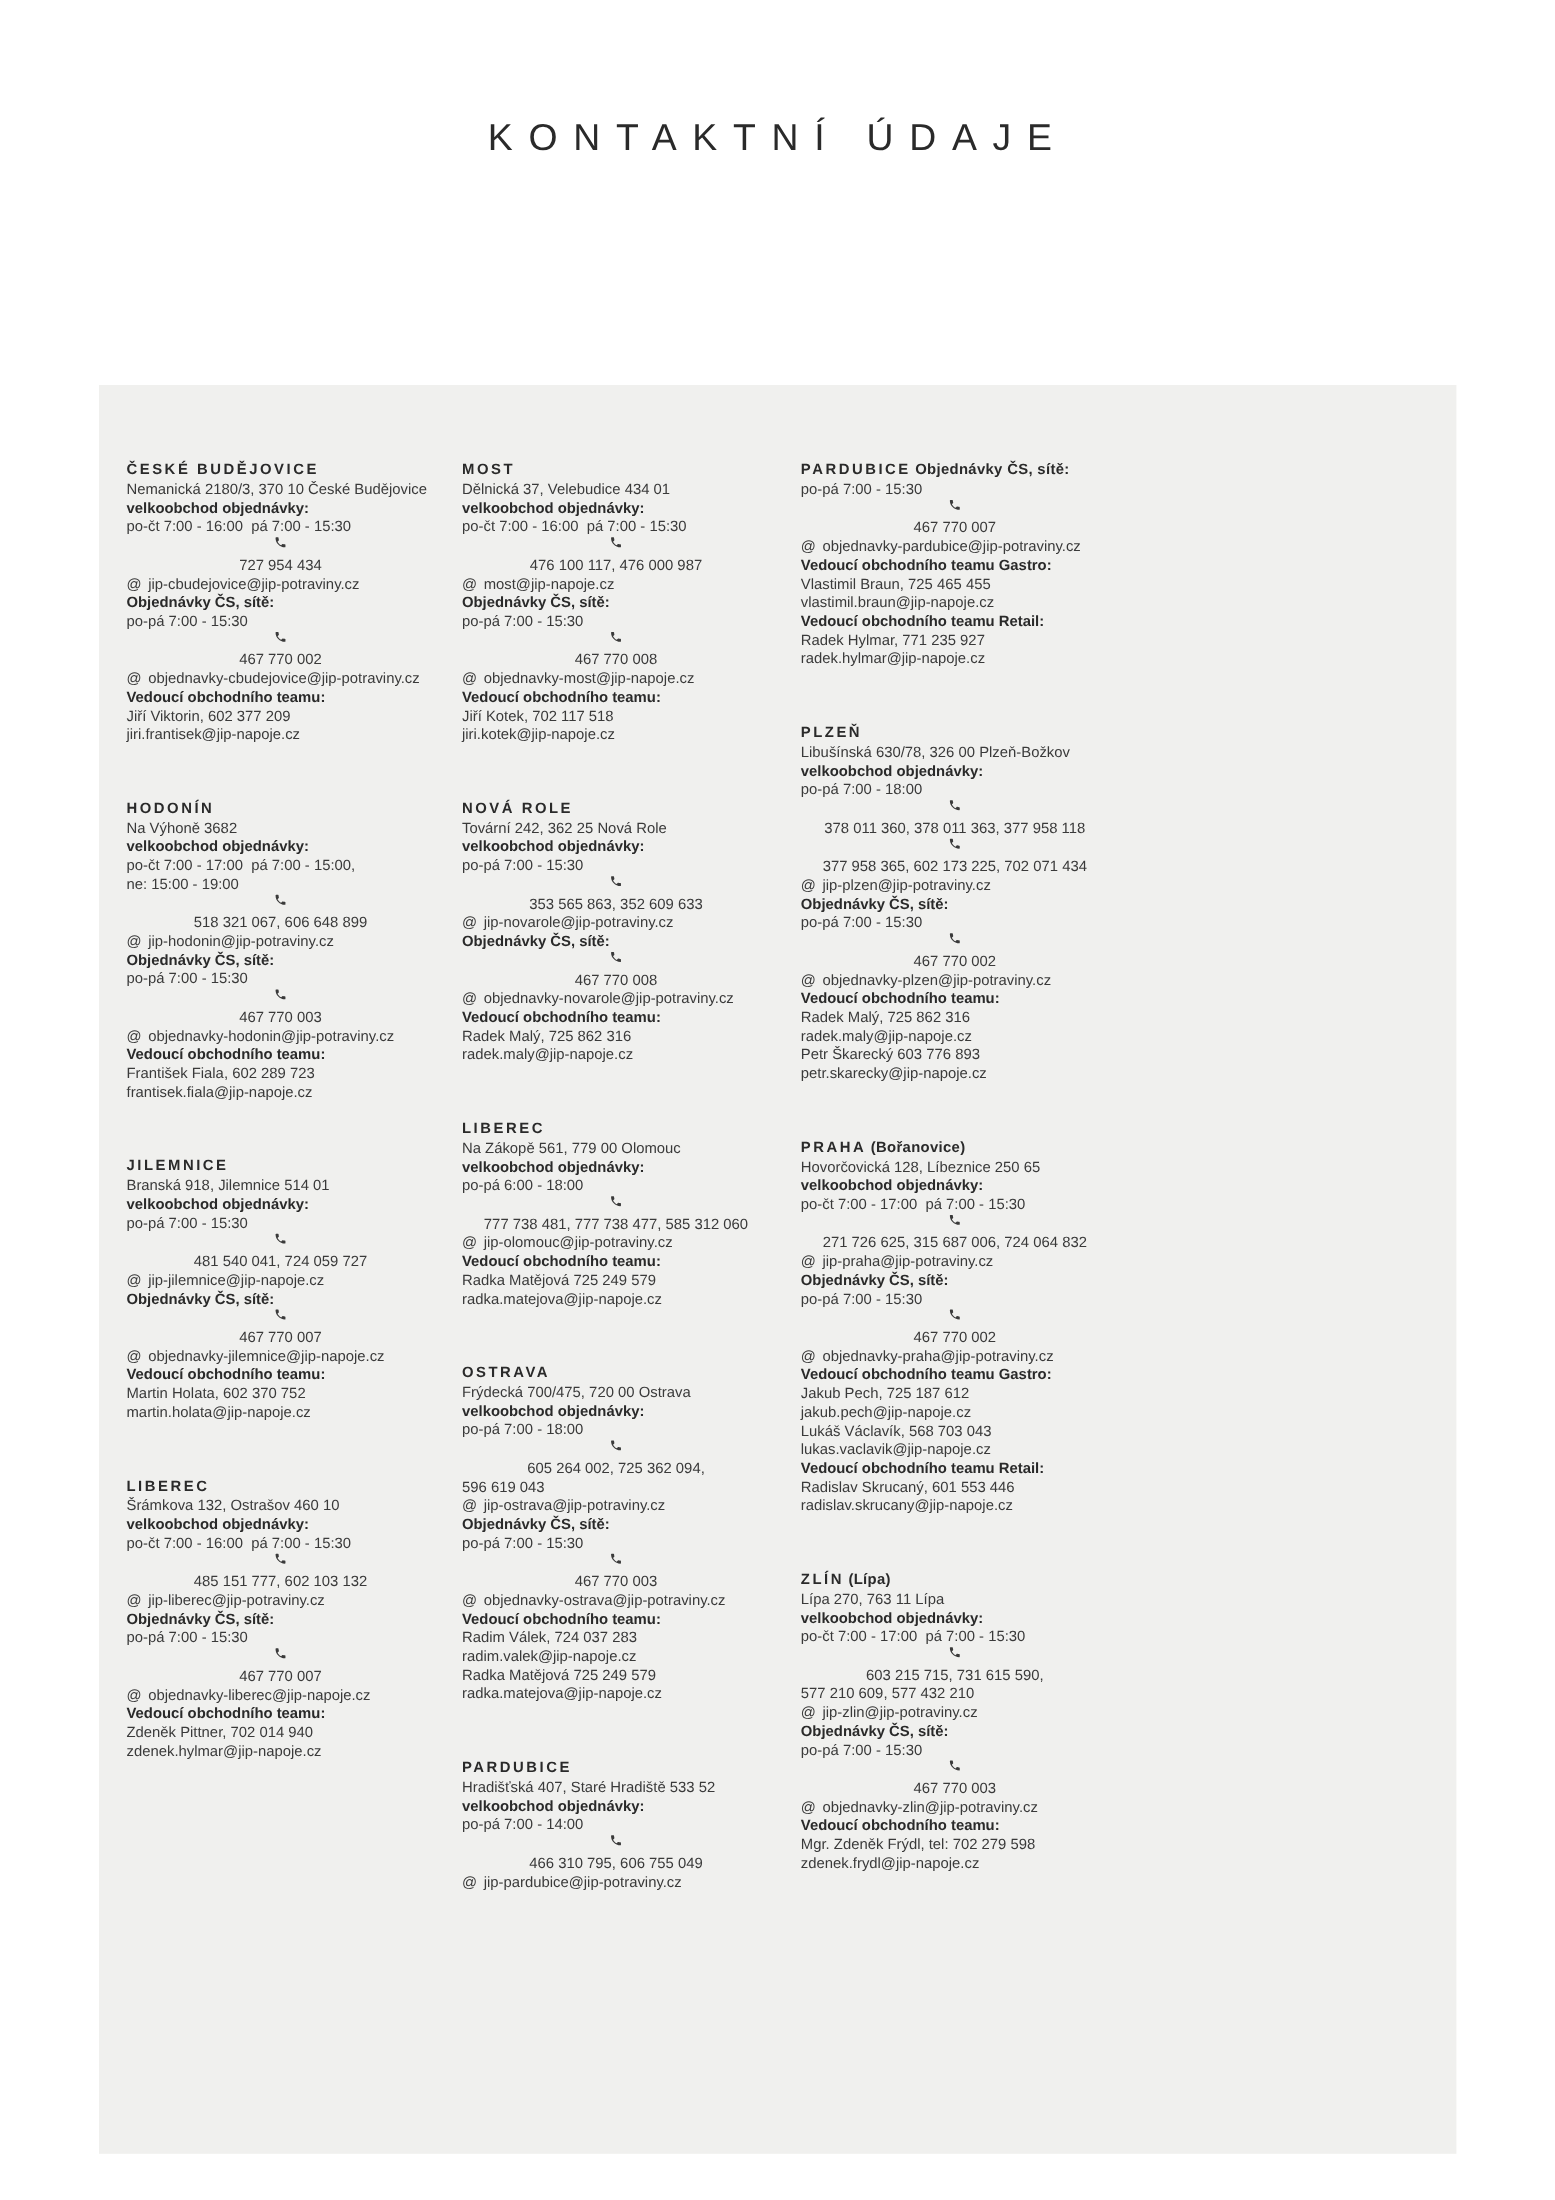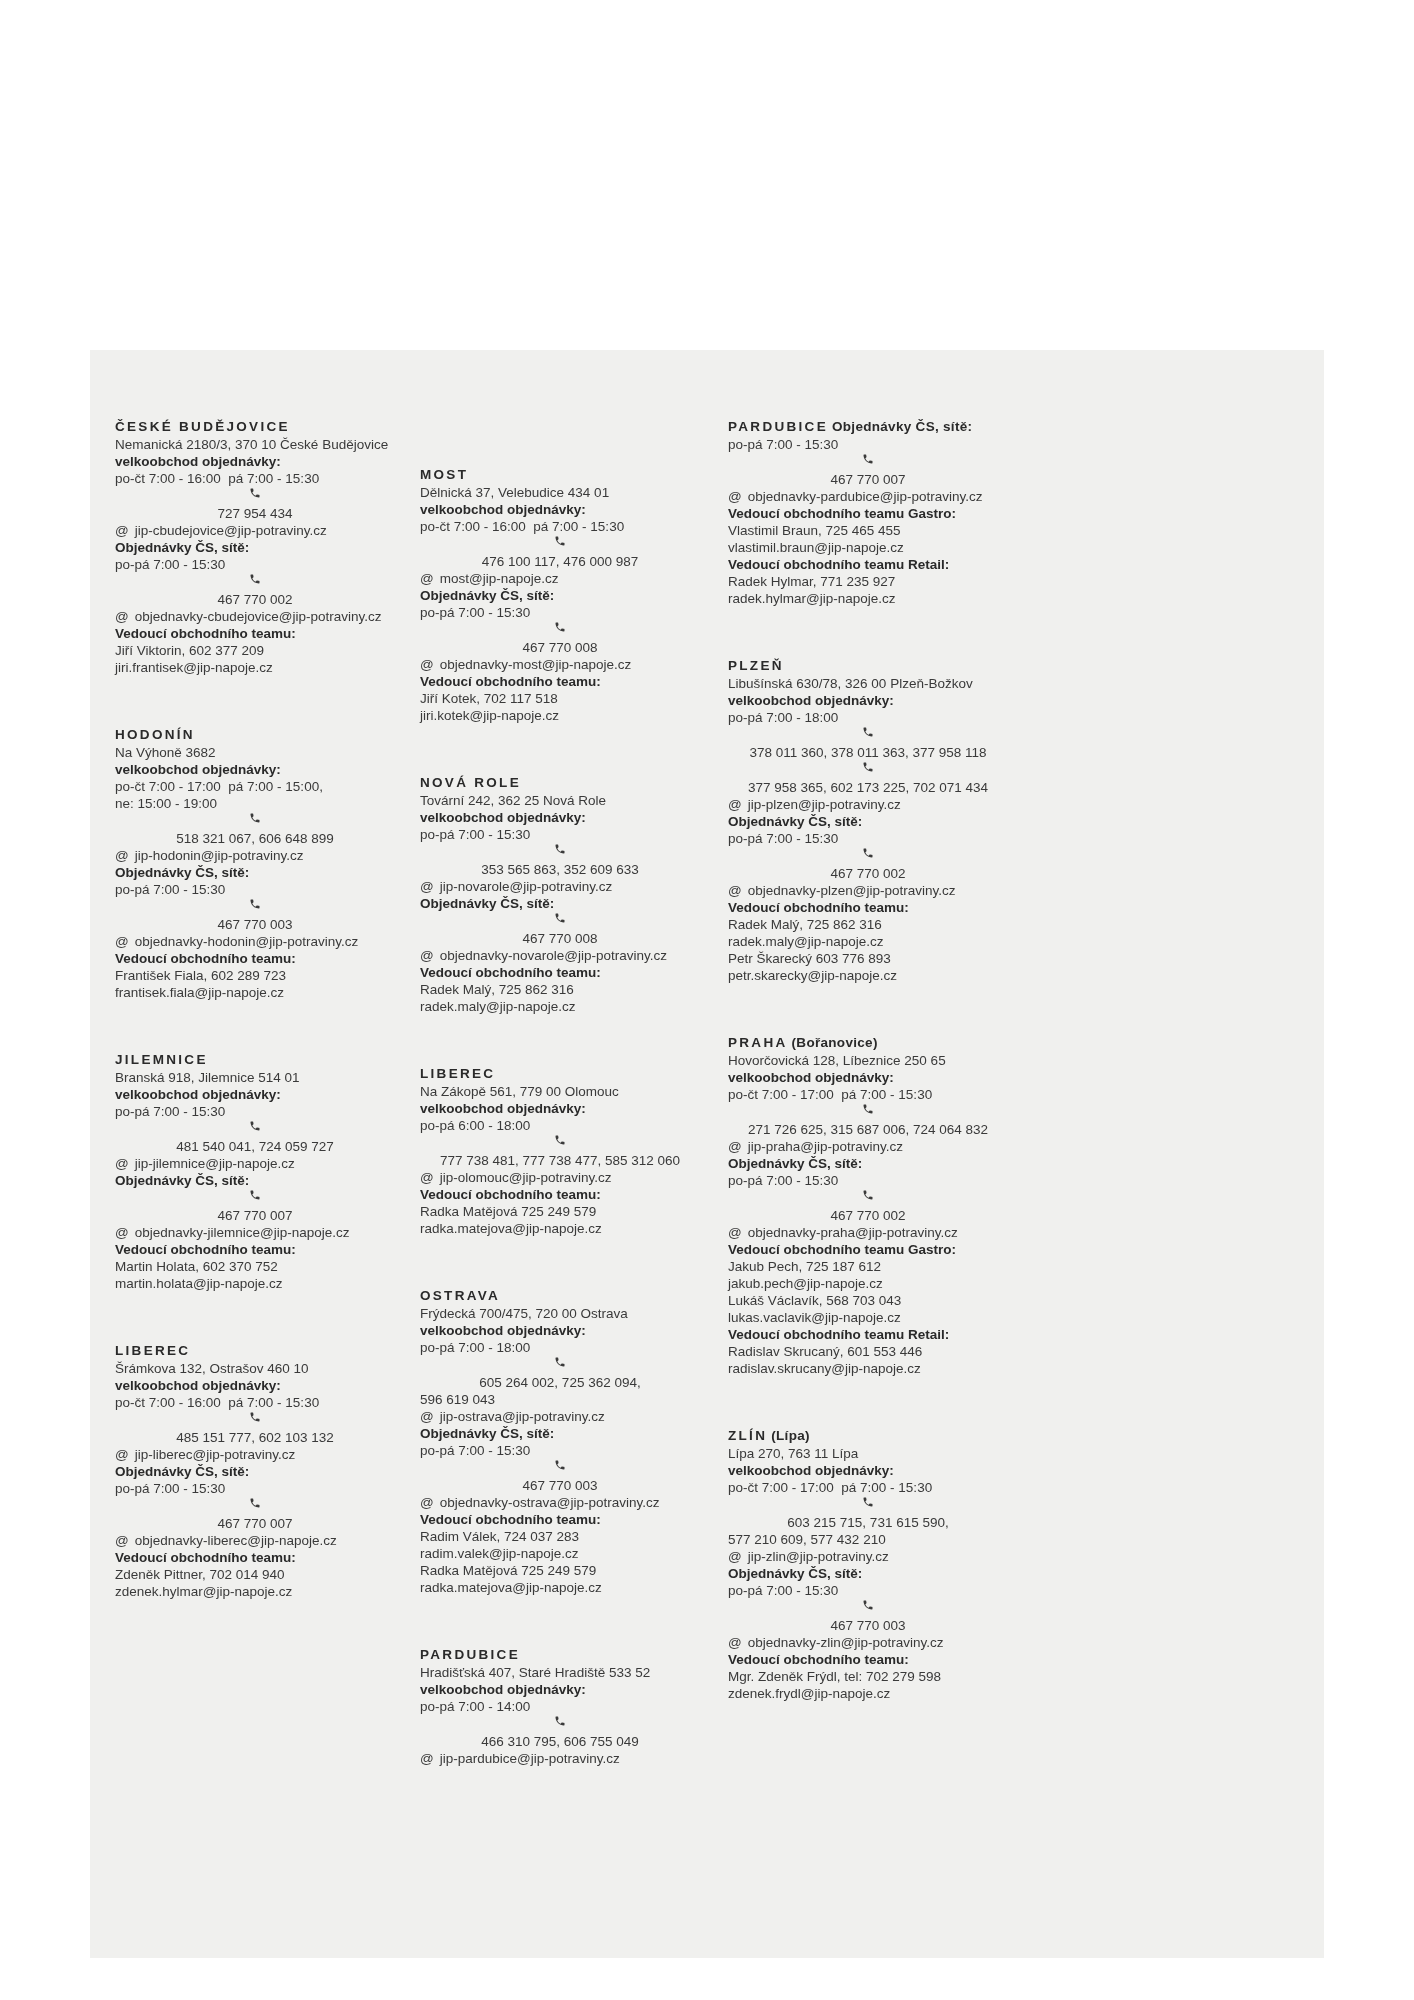--- a/index.html
+++ b/index.html
@@ -30,21 +30,21 @@
   .panel{
     position:absolute;
     left:90px;top:350px;
     width:1234px;height:1608px;
     background:var(--panel-bg);
     padding:68px 0 0 25px;
   }
   .cols{display:flex;align-items:flex-start;}
   .col{flex:0 0 auto;}
   .col-1{width:305px;}
-  .col-2{width:308px;margin-top:48px;}
+  .col-2{width:308px;}
   .col-3{width:310px;}
   .entry{margin-bottom:50px;max-width:292px;}
   .entry:last-child{margin-bottom:0;}
   .entry-title{
     font-size:13.5px;line-height:17px;
     font-weight:700;color:var(--heading);
     margin-bottom:1px;
   }
   .entry-title .city{letter-spacing:2.3px;}
   .entry-title .title-suffix{letter-spacing:0.3px;}
@@ -58,20 +58,21 @@
   .line.phone{display:flex;align-items:center;gap:6px;flex-direction:column;}
   .line.email{display:flex;gap:6px;}
   .ph-icon{display:inline-flex;width:12px;flex:0 0 12px;}
   .ph-icon svg{width:12px;height:12px;fill:var(--text);display:block;}
   .at-icon{flex:0 0 auto;color:var(--text);}
 </style>
 </head>
 <body>
 
 <div class="page">
+  <h1 class="doc-title">KONTAKTNÍ ÚDAJE</h1>
   <div class="panel">
     <div class="cols">
       <div class="col col-1">
           <section class="entry">
             <h2 class="entry-title"><span class="city">ČESKÉ BUDĚJOVICE</span></h2>
             <div class="line text">Nemanická 2180/3, 370 10 České Budějovice</div>
             <div class="line bold">velkoobchod objednávky:</div>
             <div class="line text">po-čt 7:00 - 16:00  pá 7:00 - 15:30</div>
             <div class="line phone"><span class="ph-icon"><svg viewBox="0 0 24 24" aria-hidden="true">
                   <path d="M6.62 10.79c1.44 2.83 3.76 5.14 6.59 6.59l2.2-2.21c.27-.27.67-.36 1.02-.24 1.12.37 2.33.57 3.57.57.55 0 1 .45 1 1V20c0 .55-.45 1-1 1-9.39 0-17-7.61-17-17 0-.55.45-1 1-1h3.5c.55 0 1 .45 1 1 0 1.25.2 2.45.57 3.57.11.35.03.74-.25 1.02l-2.2 2.2z"></path>

